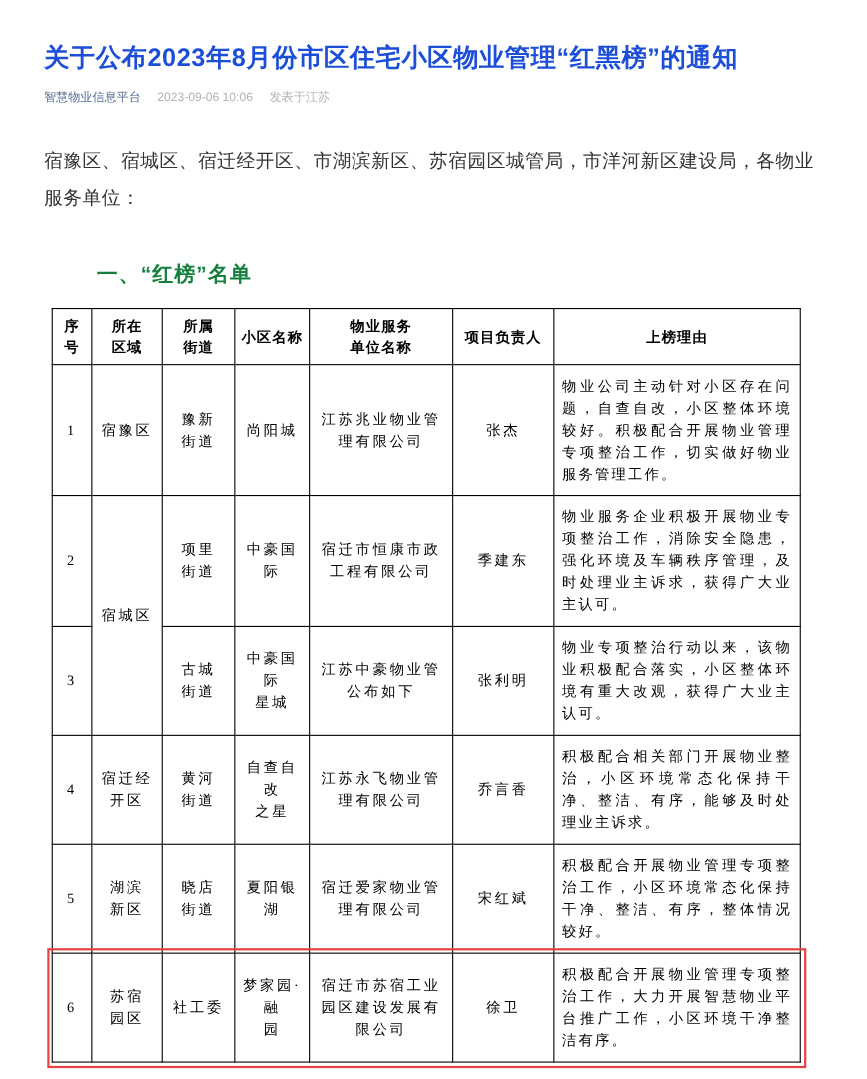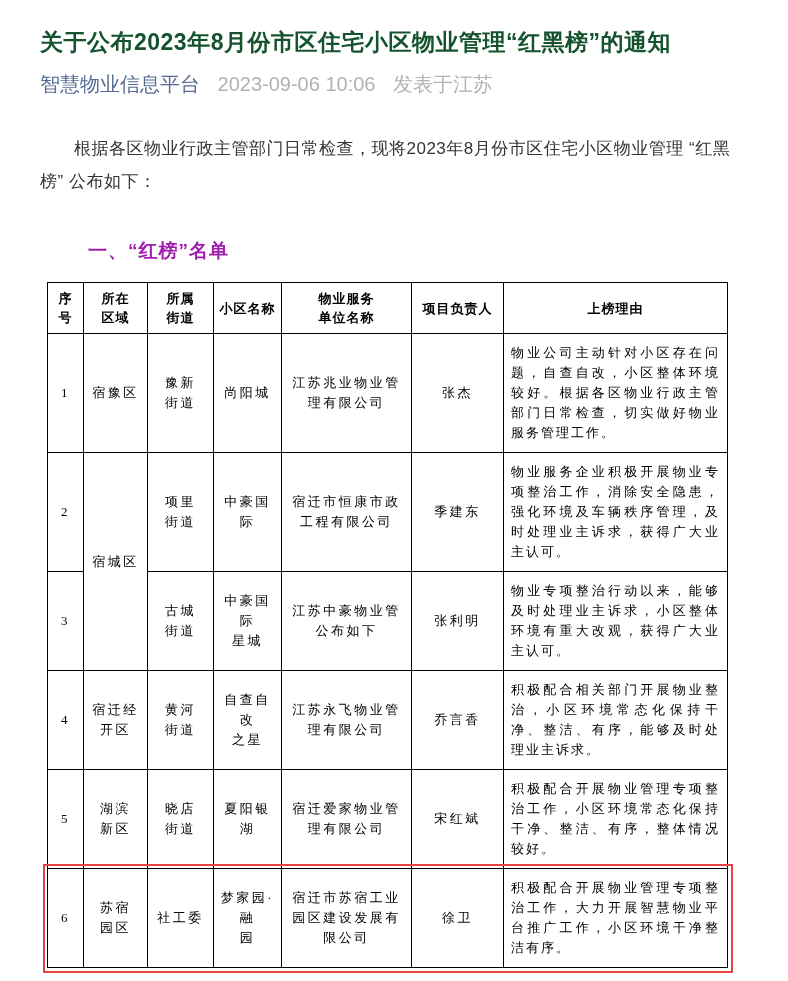--- a/index.html
+++ b/index.html
@@ -14,41 +14,41 @@
     width:788px;
     font-family:"Liberation Sans","DejaVu Sans",sans-serif;
     color:var(--body-text);
   }
   .page{padding:16px 40px 6px 40px;}
 
   h1.title{
     font-size:23px;
     line-height:1.45;
     font-weight:700;
-    color:#14532d;
-    margin:10px 0 12px 0;
+    color:#1d4ed8;
+    margin:20px 0 12px 0;
     letter-spacing:0.5px;
   }
-  .meta{font-size:20px;margin:0 0 34px 0;}
+  .meta{font-size:11px;margin:0 0 34px 0;}
   .meta .source{color:var(--source-link);margin-right:12px;cursor:pointer;}
   .meta .time{color:var(--meta-text);margin-right:12px;}
   .meta .loc{color:var(--meta-text);}
 
   .body-text p{
     font-size:17px;
     line-height:33px;
     margin:10px 0;
     letter-spacing:0.5px;
   }
   .body-text p.indent{text-indent:2em;}
 
   h2.section{
     font-size:19px;
     font-weight:700;
-    color:#a21caf;
+    color:#15803d;
     margin:40px 0 18px 48px;
     letter-spacing:1px;
   }
 
   table.red-list{
     border-collapse:collapse;
     table-layout:fixed;
     width:680px;
     margin:0 0 20px 7px;
     font-family:"Liberation Serif","DejaVu Serif",serif;
@@ -92,21 +92,21 @@
 
   <h1 class="title">关于公布2023年8月份市区住宅小区物业管理“红黑榜”的通知</h1>
 
   <div class="meta">
     <span class="source">智慧物业信息平台</span>
     <span class="time">2023-09-06 10:06</span>
     <span class="loc">发表于江苏</span>
   </div>
 
   <div class="body-text">
-    <p class="indent">根据各区物业行政主管部门日常检查，现将2023年8月份市区住宅小区物业管理 “红黑榜” 公布如下：</p>
+    <p>宿豫区、宿城区、宿迁经开区、市湖滨新区、苏宿园区城管局，市洋河新区建设局，各物业服务单位：</p>
   </div>
 
   <h2 class="section">一、“红榜”名单</h2>
 
   <table class="red-list">
     <colgroup>
       <col style="width:36px">
       <col style="width:64px">
       <col style="width:66px">
       <col style="width:68px">
@@ -132,21 +132,21 @@
     <tbody>
         <tr class="data-row">
     <td>1</td>
     <td>宿豫区</td>
     <td>豫新
 街道</td>
     <td>尚阳城</td>
     <td>江苏兆业物业管
 理有限公司</td>
     <td>张杰</td>
-    <td class="reason">物业公司主动针对小区存在问题，自查自改，小区整体环境较好。根据各区物业行政主管部门日常检查，切实做好物业服务管理工作。</td>
+    <td class="reason">物业公司主动针对小区存在问题，自查自改，小区整体环境较好。积极配合开展物业管理专项整治工作，切实做好物业服务管理工作。</td>
   </tr>
         <tr class="data-row">
     <td>2</td>
     <td rowspan="2">宿城区</td>
     <td>项里
 街道</td>
     <td>中豪国际</td>
     <td>宿迁市恒康市政
 工程有限公司</td>
     <td>季建东</td>
@@ -155,21 +155,21 @@
         <tr class="data-row">
     <td>3</td>
 
     <td>古城
 街道</td>
     <td>中豪国际
 星城</td>
     <td>江苏中豪物业管
 公布如下</td>
     <td>张利明</td>
-    <td class="reason">物业专项整治行动以来，能够及时处理业主诉求，小区整体环境有重大改观，获得广大业主认可。</td>
+    <td class="reason">物业专项整治行动以来，该物业积极配合落实，小区整体环境有重大改观，获得广大业主认可。</td>
   </tr>
         <tr class="data-row">
     <td>4</td>
     <td>宿迁经
 开区</td>
     <td>黄河
 街道</td>
     <td>自查自改
 之星</td>
     <td>江苏永飞物业管

